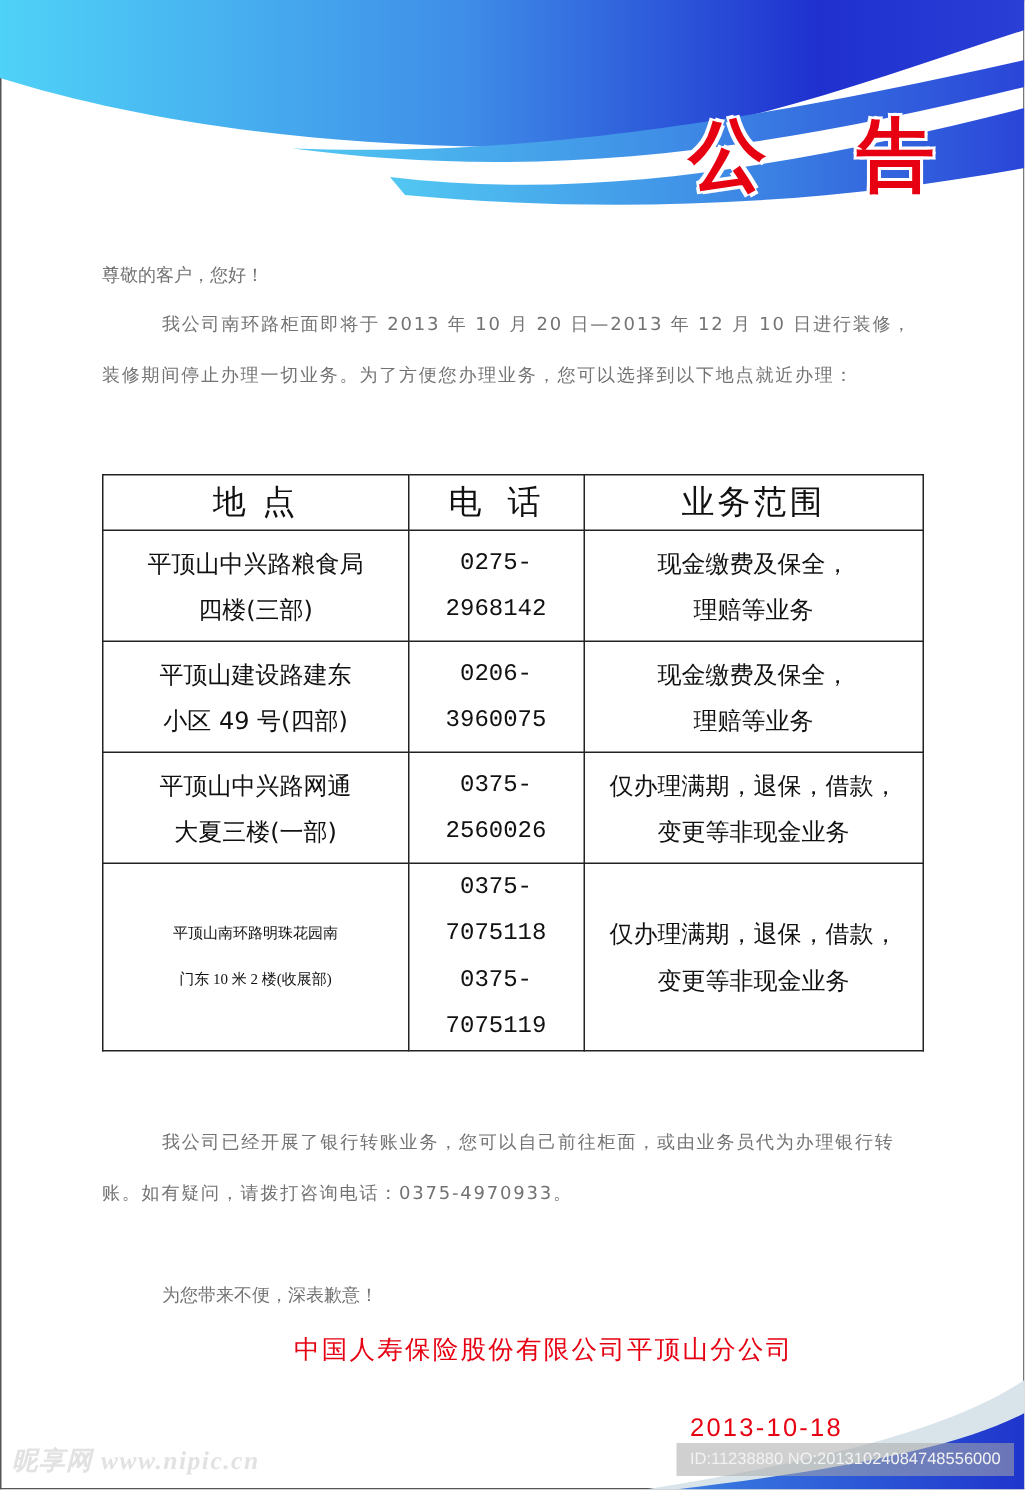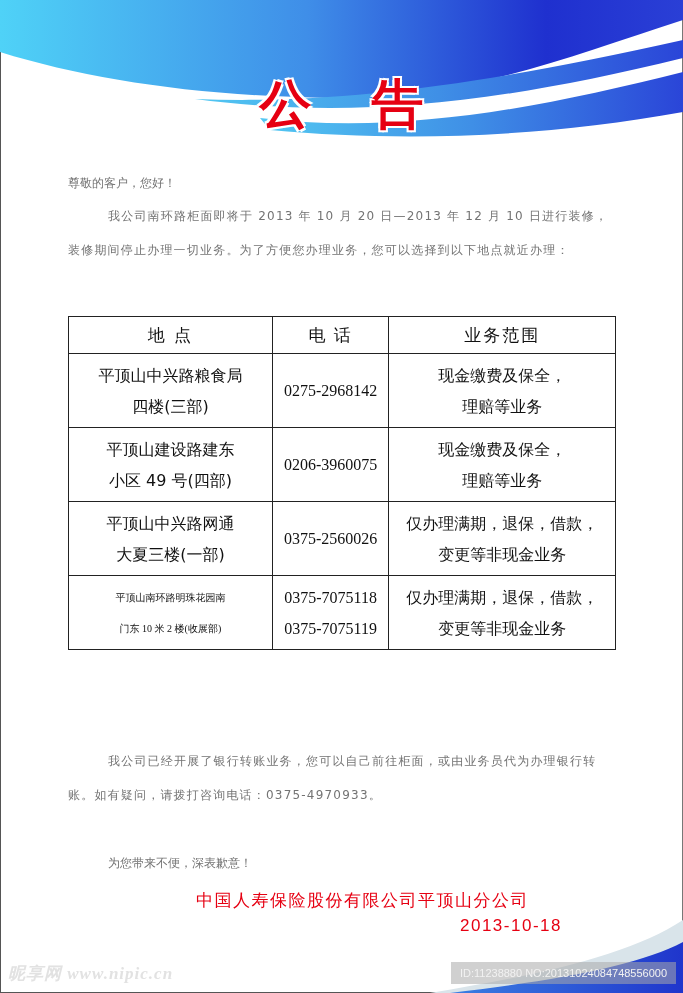--- a/index.html
+++ b/index.html
@@ -11,54 +11,54 @@
     }
     .frame {
       position: absolute; left: 0; top: 0; width: 681px; height: 991px;
       border: 1px solid #555; border-right-color: #777;
       box-sizing: content-box;
     }
     .banner { position: absolute; left: 0; top: 0; width: 683px; height: 160px; }
     .footer-swoosh { position: absolute; left: 0; top: 880px; width: 683px; height: 113px; }
     .title {
       position: absolute; top: 74px; left: 0; width: 683px;
-      text-align: center; font-weight: bold; font-size: 52px;
+      text-align: right; font-weight: bold; font-size: 52px;
       color: #e60012; letter-spacing: 60px; text-indent: 60px;
       line-height: 60px;
       text-shadow: -2px -2px 0 #fff, 2px -2px 0 #fff, -2px 2px 0 #fff, 2px 2px 0 #fff;
     }
     .para {
       position: absolute; left: 68px; width: 552px;
       font-size: 12px; line-height: 34px; color: #737373;
     }
     .greeting { top: 166px; }
     .p1 { top: 199px; letter-spacing: 1.2px; }
     .indent { display: inline-block; width: 40px; }
     table.branches {
       position: absolute; left: 68px; top: 316px; width: 548px;
       border-collapse: collapse; font-size: 16px; color: #111;
     }
     table.branches th, table.branches td {
       border: 1.5px solid #222; text-align: center; vertical-align: middle;
       padding: 0 2px;
     }
-    table.branches th { height: 36px; font-weight: normal; font-size: 17px; letter-spacing: 2px; }
+    table.branches th { height: 36px; font-weight: normal; font-size: 22px; letter-spacing: 2px; }
     table.branches td { height: 73px; line-height: 31px; }
     .col-loc { width: 203px; }
-    .col-phone { width: 113px; font-family: Liberation Serif, serif; font-size: 16px; margin-left: 40px; }
+    .col-phone { width: 113px; font-family: Liberation Mono, monospace; font-size: 16px; margin-left: 40px; }
     .col-scope { width: 226px; }
     .line { display: block; }
     .p2 { top: 744px; letter-spacing: 1.2px; }
     .closing { top: 846px; }
     .company {
       position: absolute; top: 886px; left: 196px; font-size: 17px;
       color: #e60012; letter-spacing: 1.5px; line-height: 28px;
     }
     .date {
-      position: absolute; top: 916px; left: 460px; font-size: 17px;
+      position: absolute; top: 942px; left: 460px; font-size: 17px;
       color: #e60012; font-family: "Liberation Sans", sans-serif; letter-spacing: 1.5px;
     }
     .watermark-logo {
       position: absolute; left: 8px; top: 962px; font-size: 17px;
       color: #e2e2e2; font-style: italic; font-weight: bold;
       letter-spacing: 1px;
       font-family: Liberation Serif, serif;
     }
     .watermark-id {
       position: absolute; left: 451px; top: 962px; width: 225px; height: 22px;

